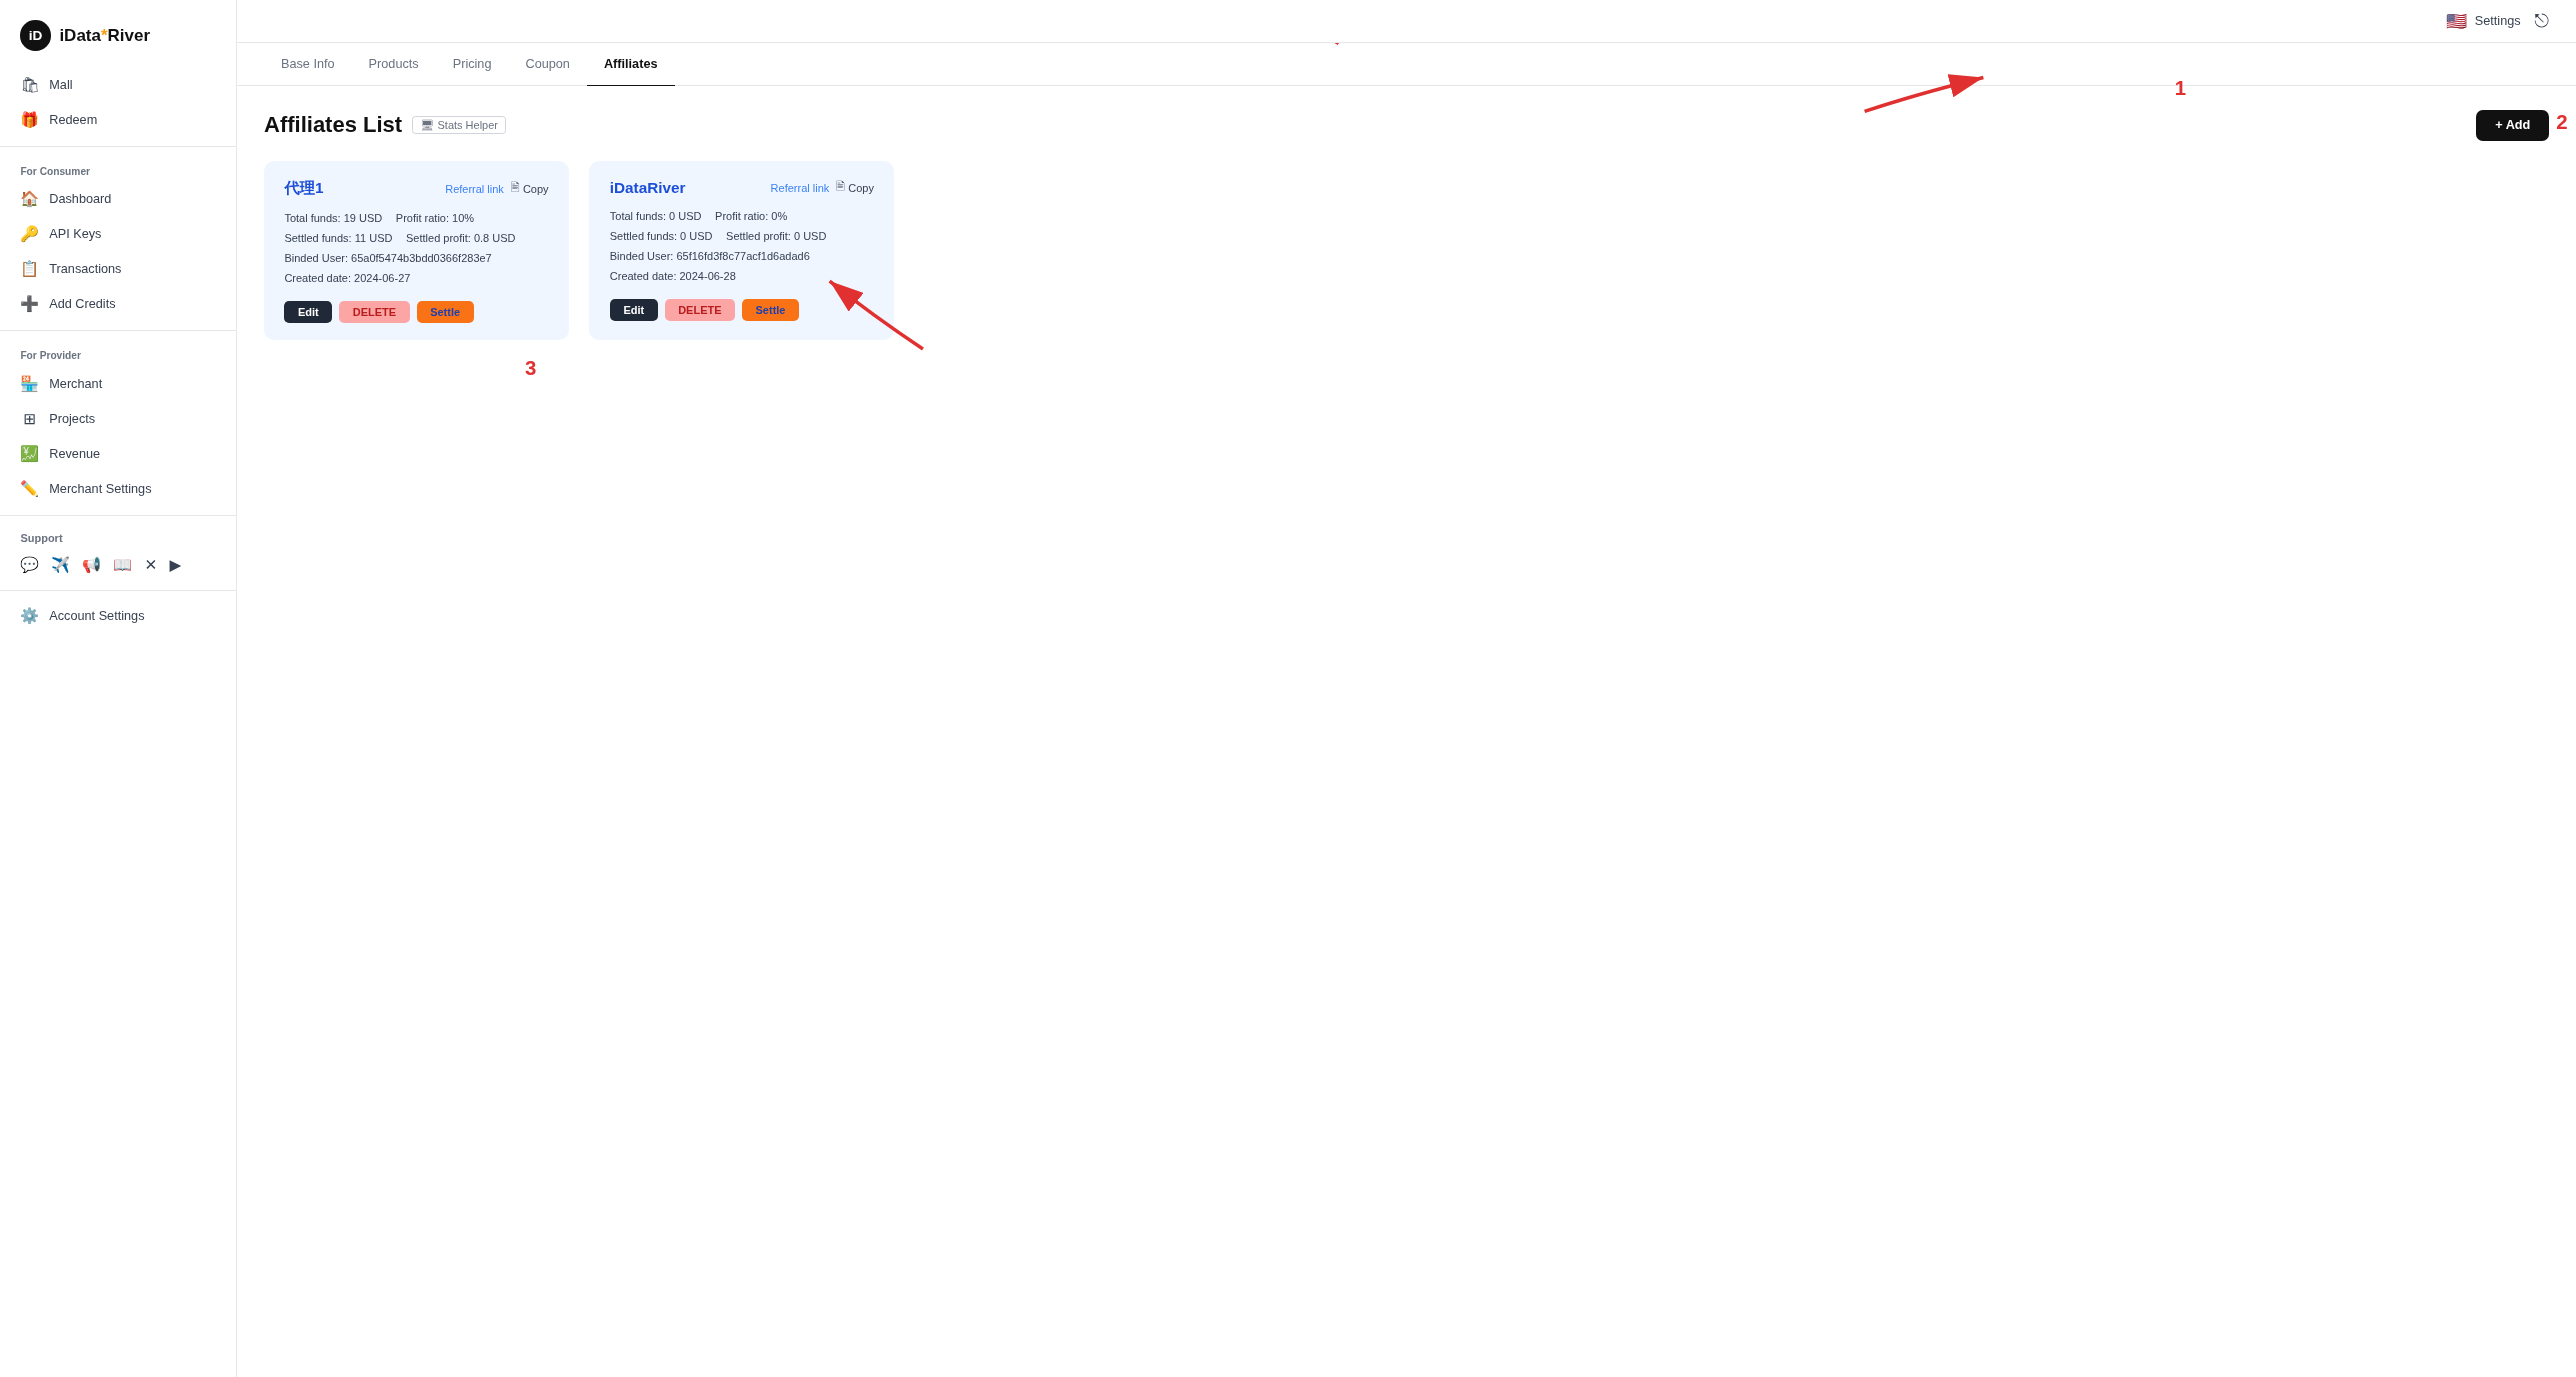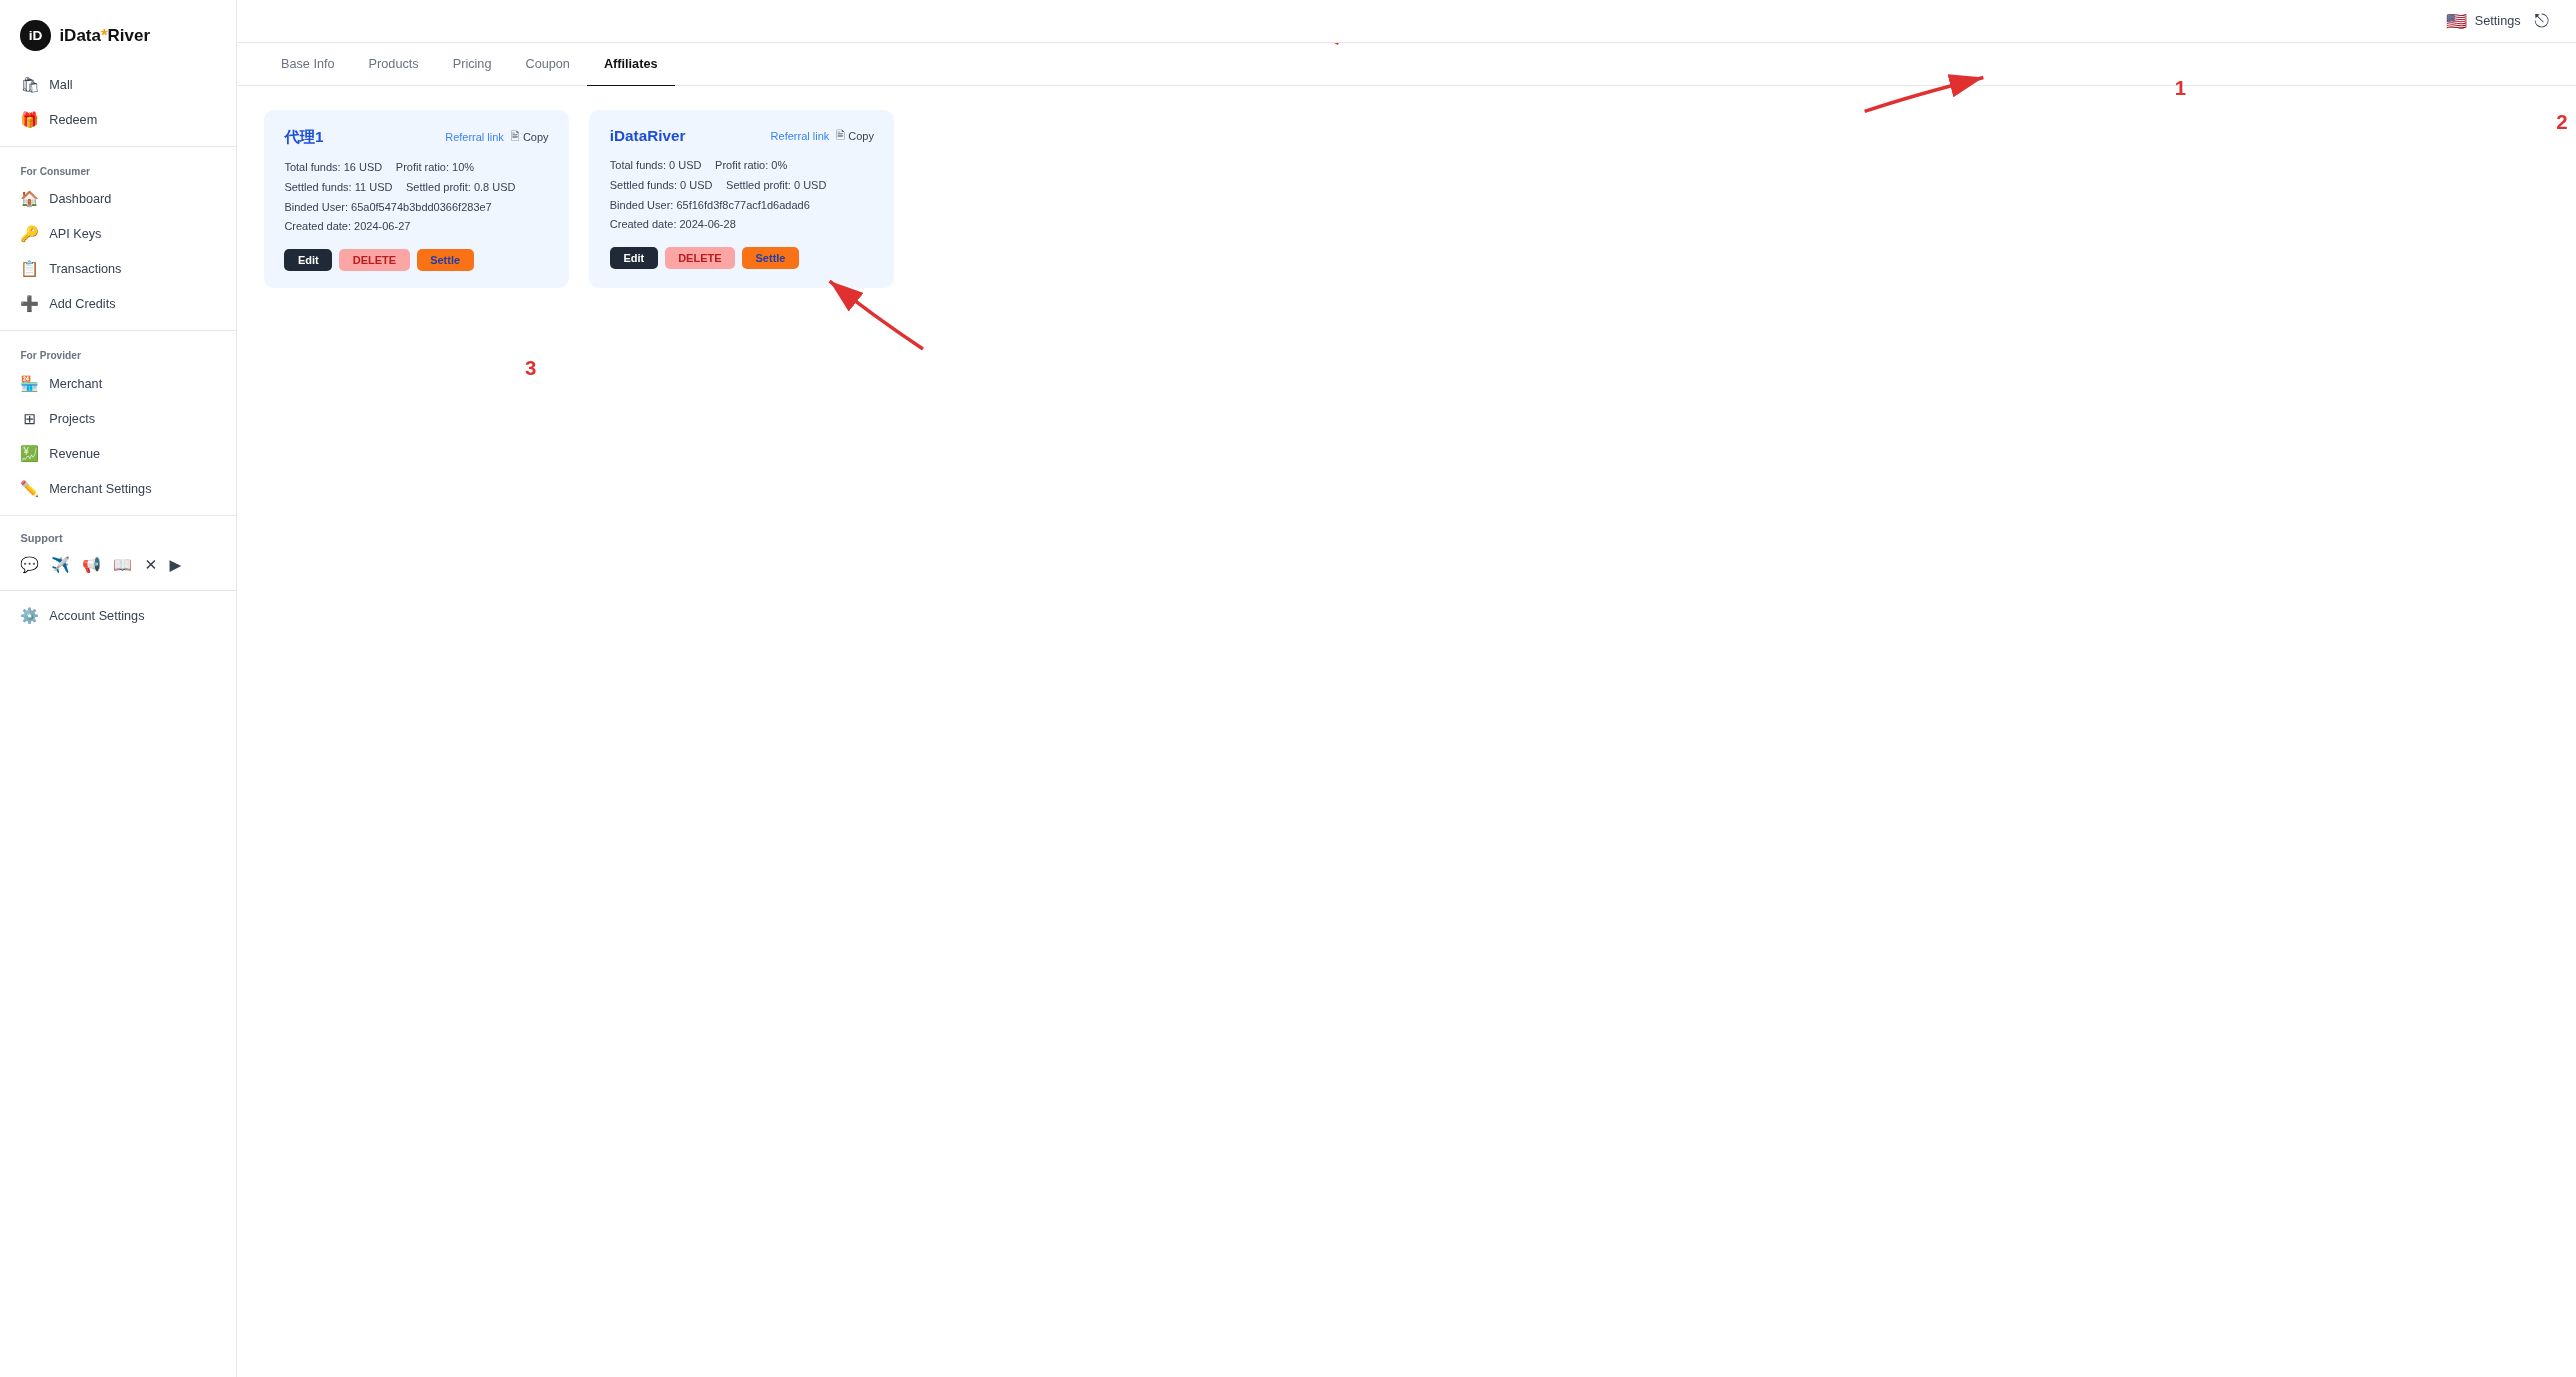--- a/index.html
+++ b/index.html
@@ -390,37 +390,47 @@
     <div class="tabs">
       <div class="tab">Base Info</div>
       <div class="tab">Products</div>
       <div class="tab">Pricing</div>
       <div class="tab">Coupon</div>
       <div class="tab active">Affiliates</div>
     </div>
 
     <div class="page-body">
 
+      <div class="page-title-row">
+        <div style="display:flex; align-items:center; gap:10.2px;">
+          <h1 class="page-title">Affiliates List</h1>
+          <div class="stats-helper-link">
+            <span>🖥</span>
+            <span>Stats Helper</span>
+          </div>
+        </div>
+        <button class="add-btn">+ Add</button>
+      </div>
 
       <div class="cards-grid">
 
         <div class="affiliate-card">
           <div class="card-header">
             <div class="card-name">代理1</div>
             <div class="card-actions">
               <span class="referral-link">Referral link</span>
               <button class="copy-btn">
                 <span>🖹</span>
                 <span>Copy</span>
               </button>
             </div>
           </div>
           <div class="card-info">
             <div class="info-row">
-              <span>Total funds: 16 USD</span>
+              <span>Total funds: 19 USD</span>
               <span>Profit ratio: 10%</span>
             </div>
             <div class="info-row">
               <span>Settled funds: 11 USD</span>
               <span>Settled profit: 0.8 USD</span>
             </div>
             <div>Binded User: 65a0f5474b3bdd0366f283e7</div>
             <div>Created date: 2024-06-27</div>
           </div>
           <div class="card-footer">

